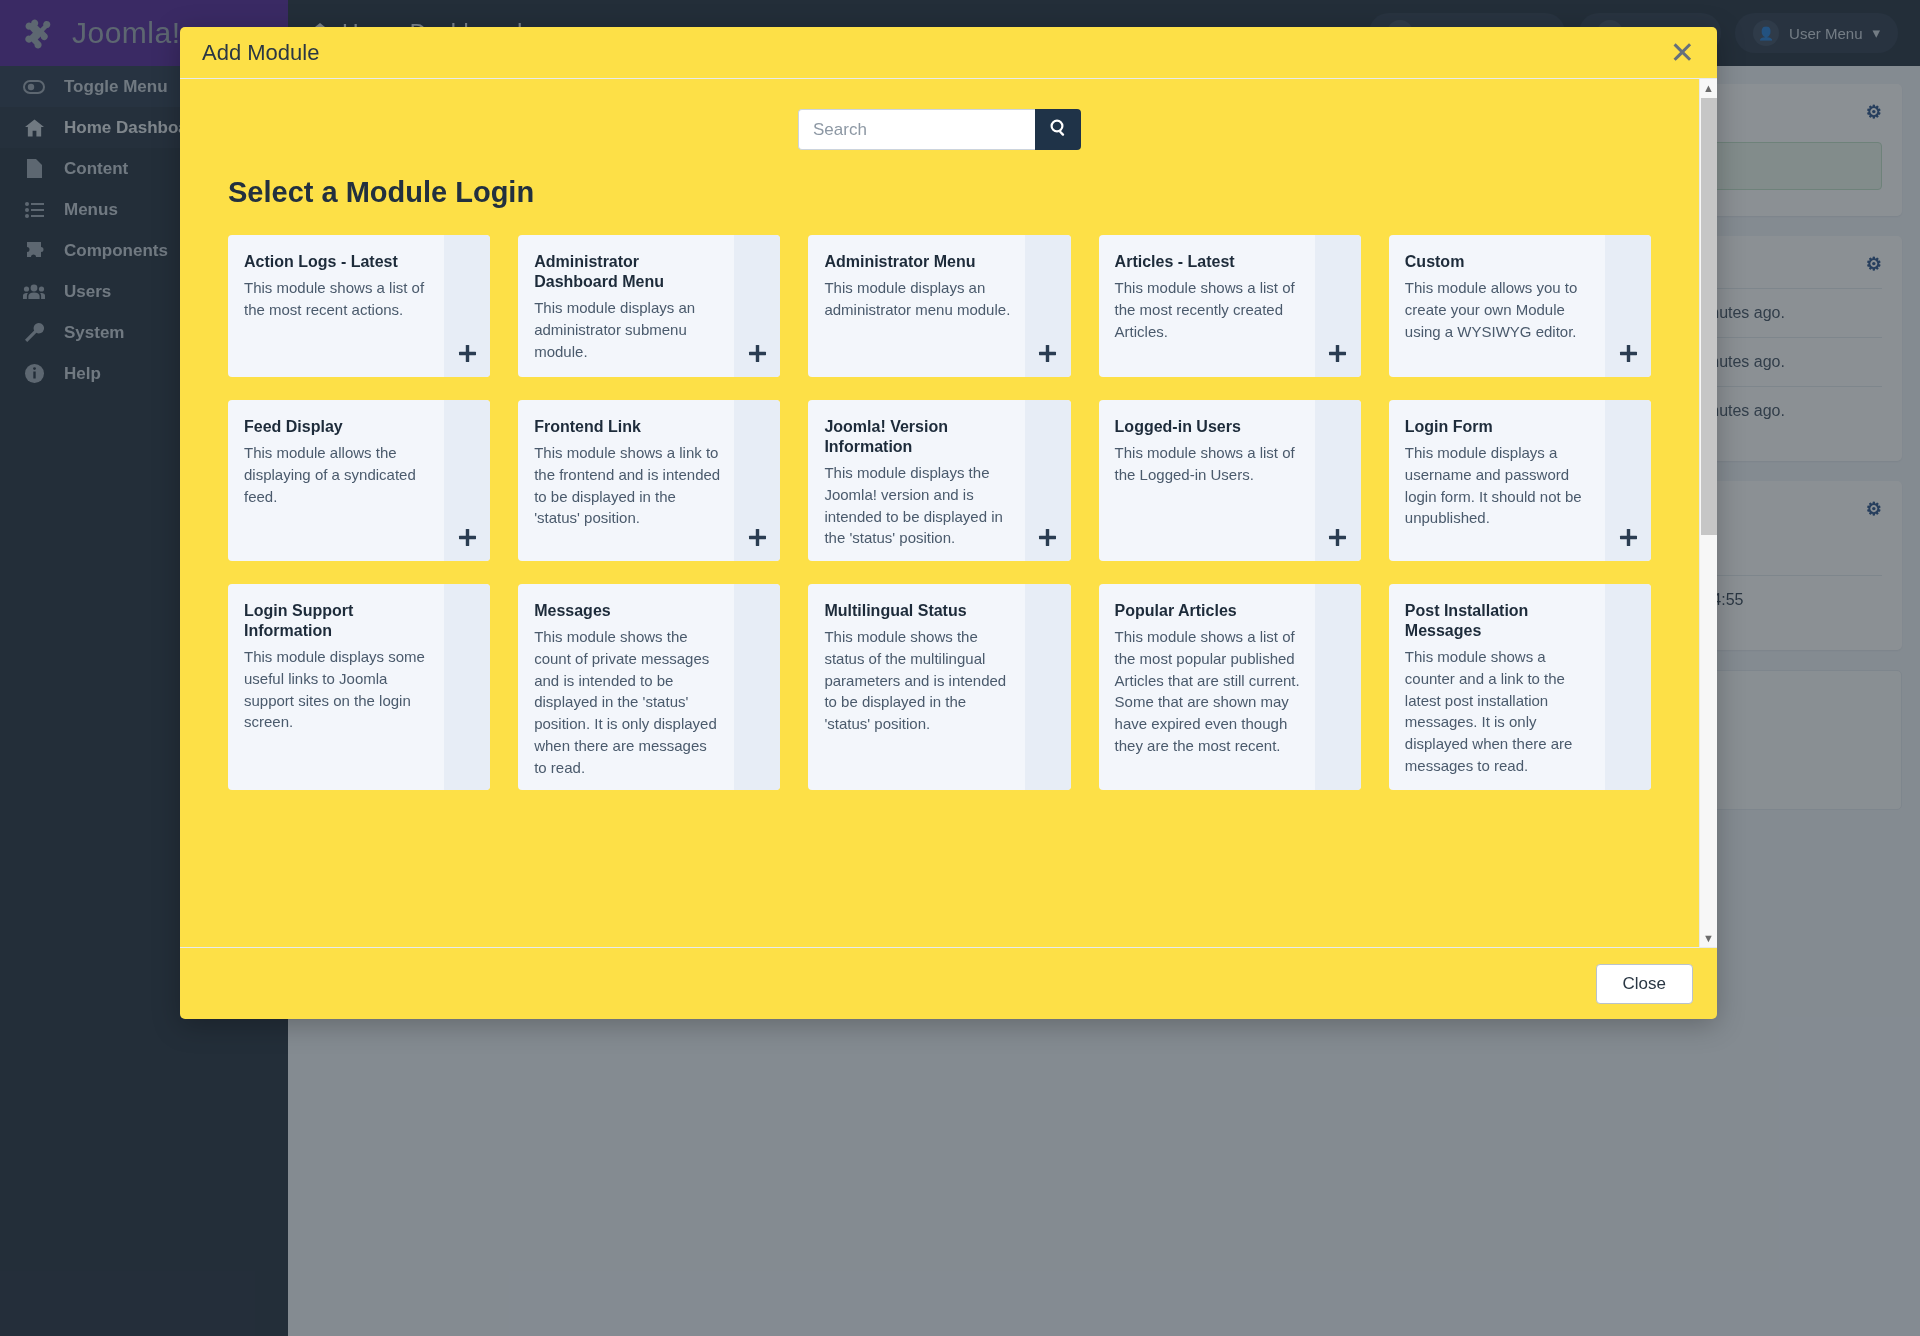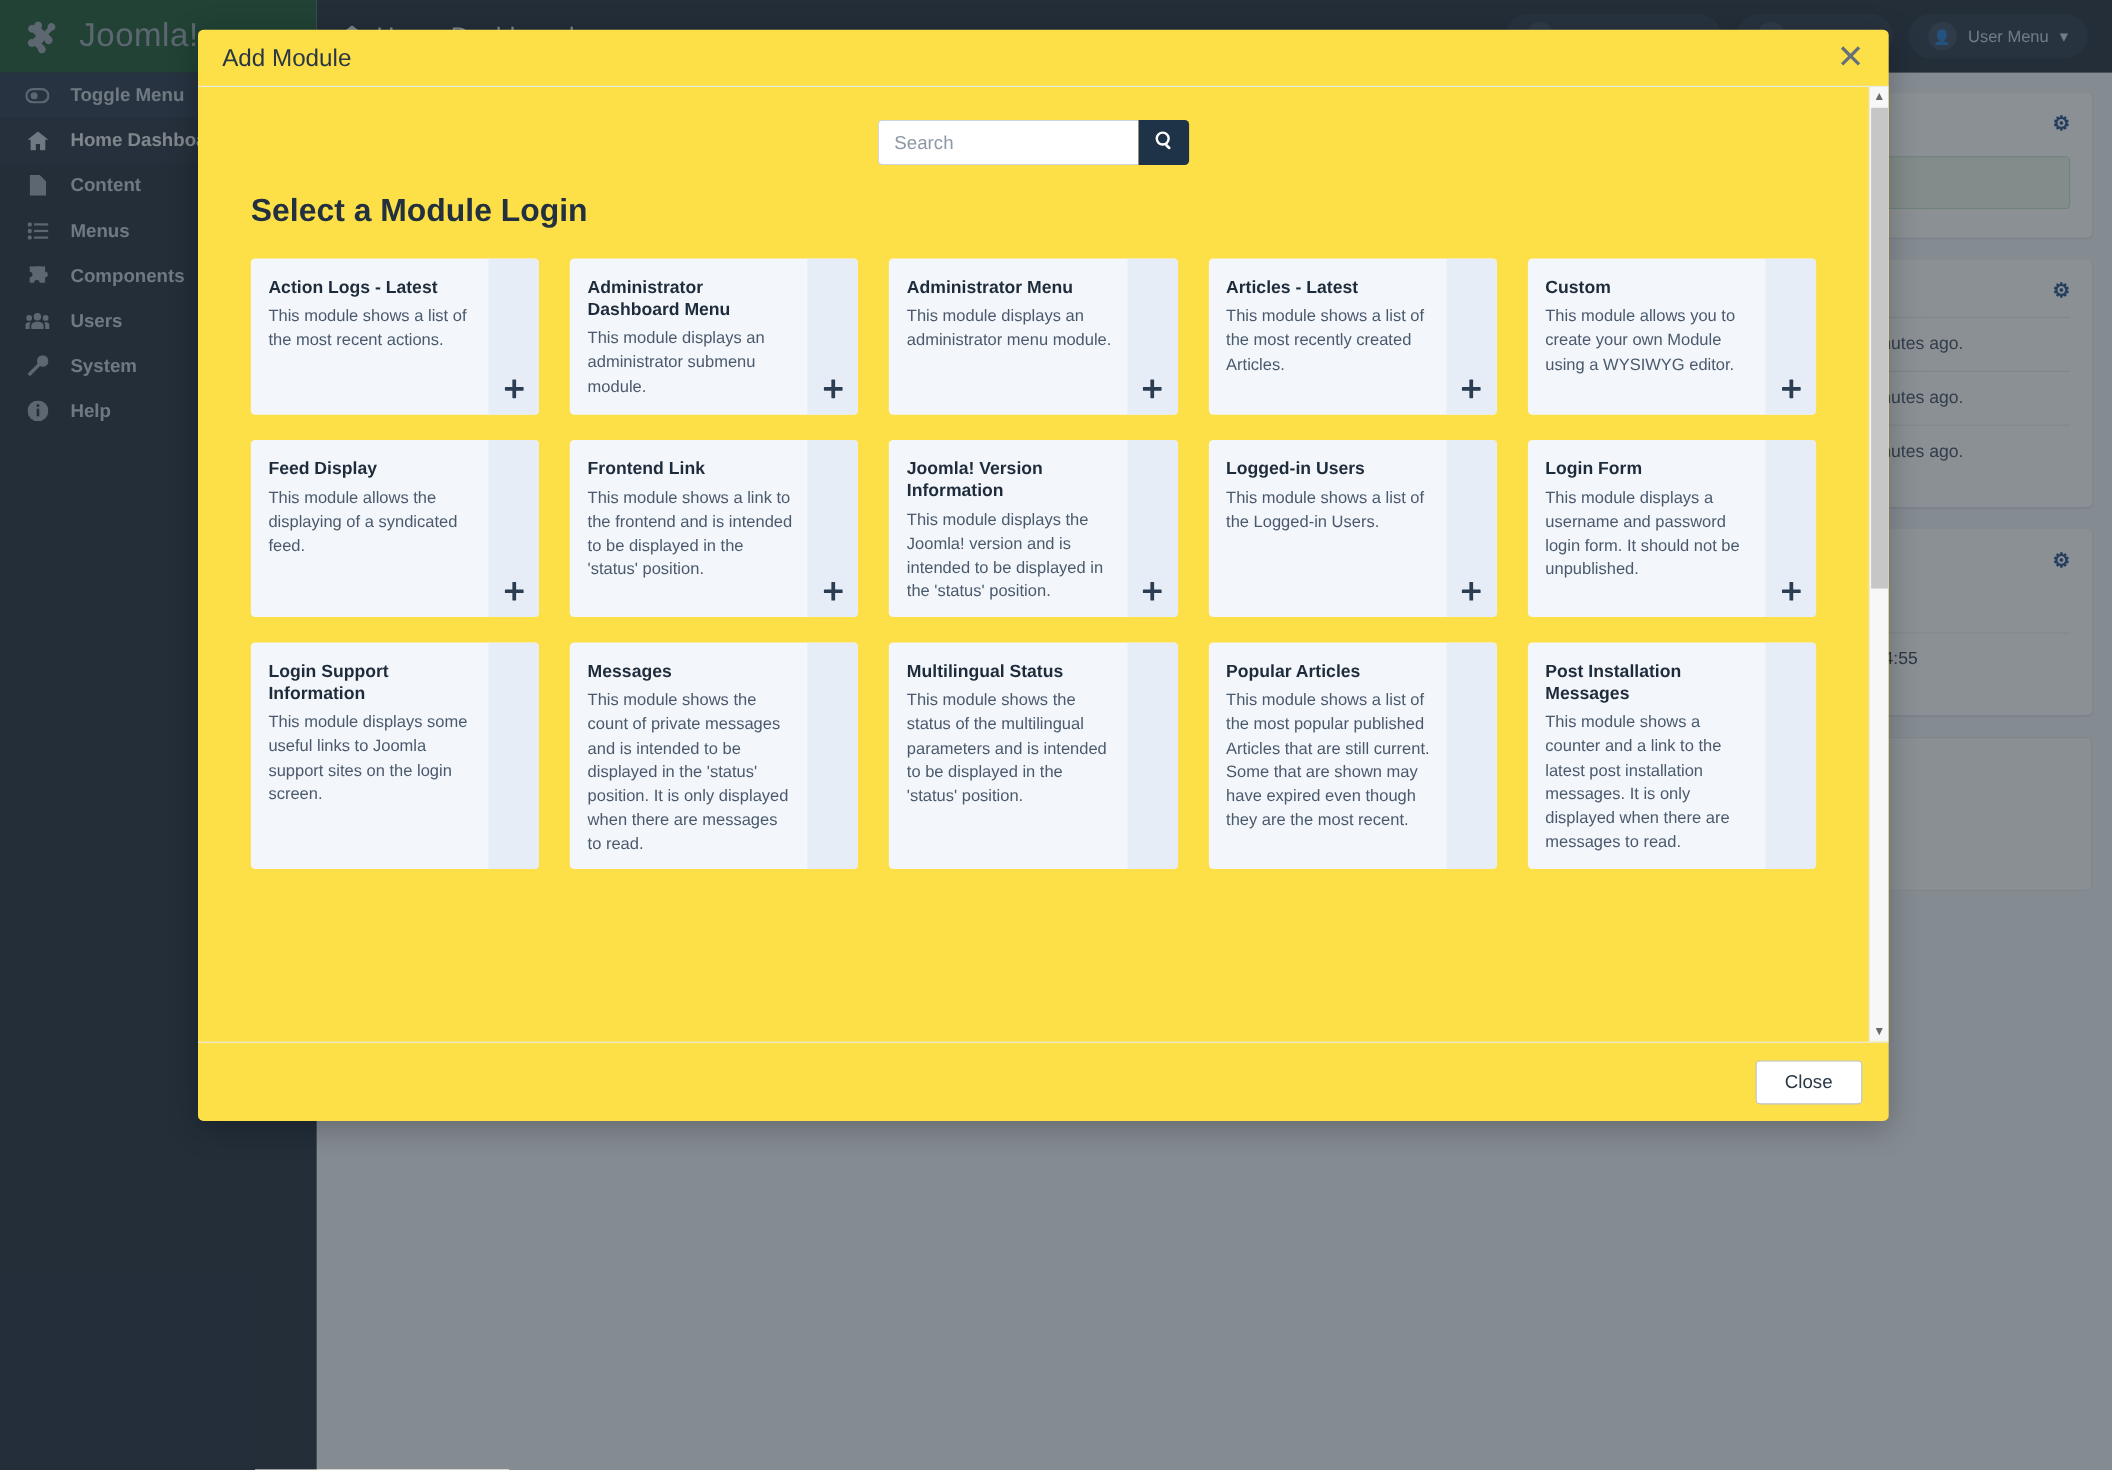--- a/index.html
+++ b/index.html
@@ -17,21 +17,21 @@
   
   #sidebar {
     width: 288px; flex: 0 0 288px;
     background: #1a2737;
     color: #b6bfca;
     padding-bottom: 40px;
   }
   .brand {
     height: 66px; display: flex; align-items: center;
     padding-left: 22px; gap: 14px;
-    background: #14532d;
+    background: #4c1d95;
   }
   .brand-logo { width: 36px; height: 32px; }
   .brand-word {
     font-size: 30px; color: #9aa5b1; letter-spacing: .5px;
     font-weight: 300;
   }
   .nav-item {
     display: flex; align-items: center; gap: 18px;
     height: 41px; padding-left: 22px;
     font-size: 17px; color: #c4ccd5; font-weight: bold;

